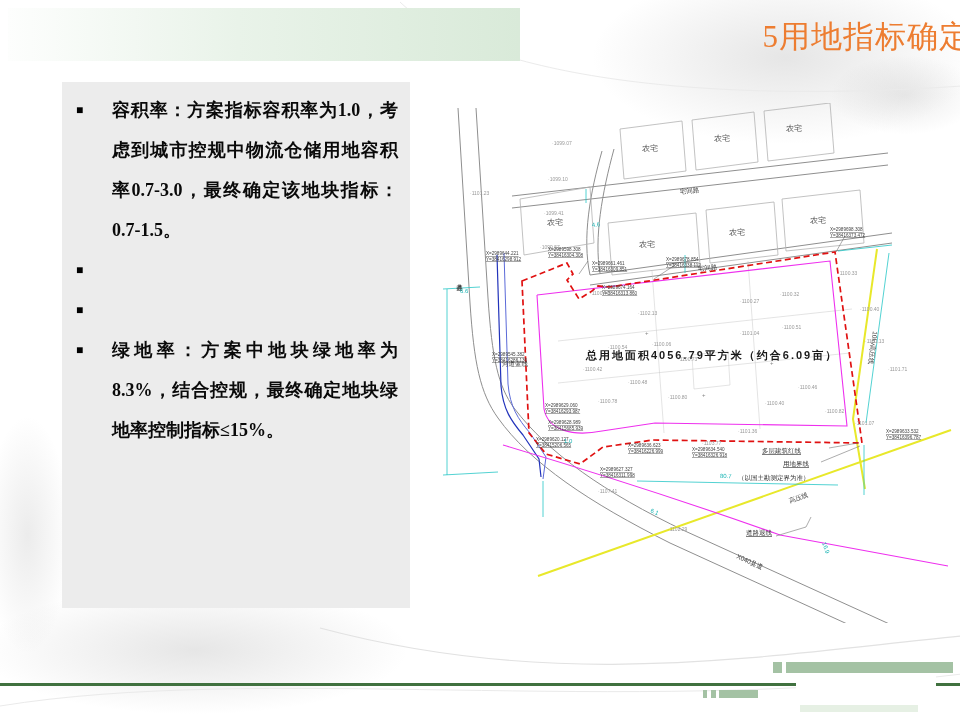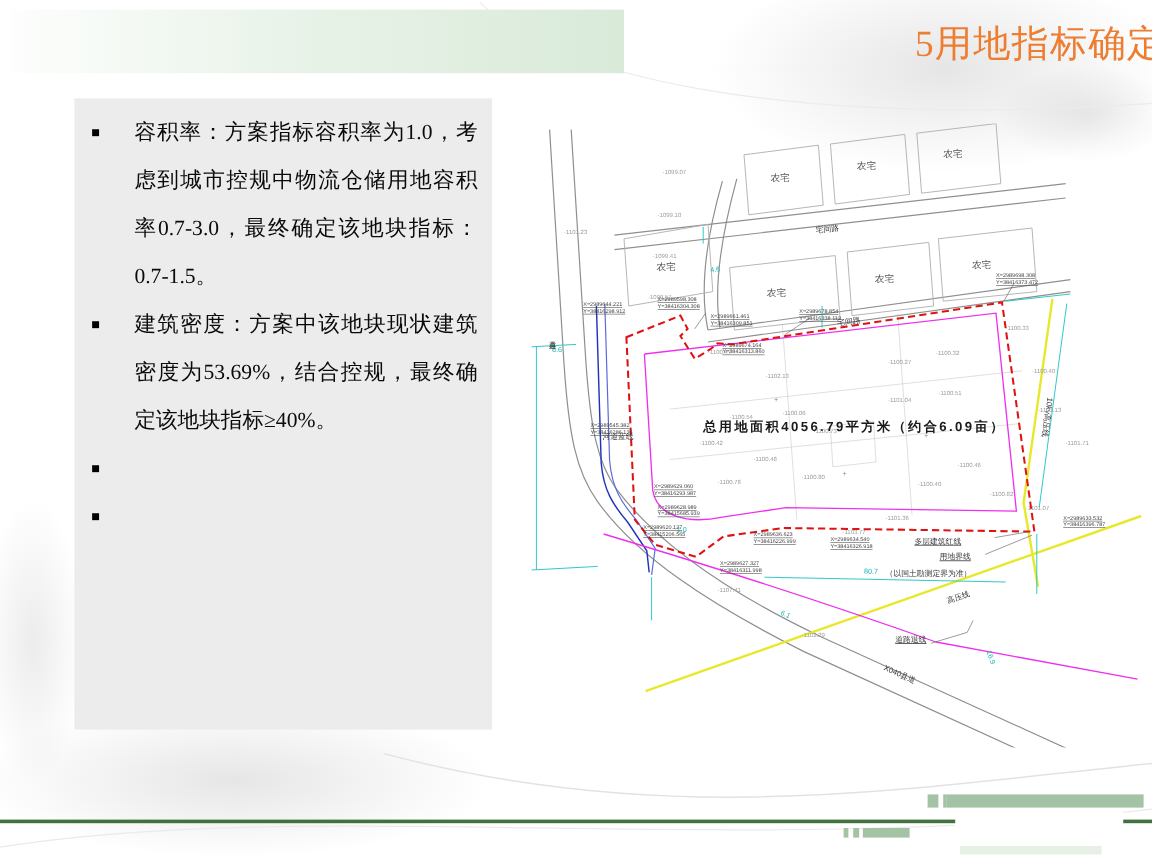--- a/index.html
+++ b/index.html
@@ -21,21 +21,21 @@
         background:linear-gradient(90deg,#fdfefd,#e9f3e9 45%,#d9ead9);}
   
   .title{position:absolute;right:14px;top:16px;font-size:31px;letter-spacing:1px;
          color:#ED7D31;font-family:"Liberation Serif","DejaVu Serif",serif;}
   
   .panel{position:absolute;left:62px;top:82px;width:348px;height:526px;background:#ececec;
          box-sizing:border-box;padding:8px 12px 0 14px;}
   .bullet{display:flex;align-items:flex-start;}
   .bullet .mk{width:36px;flex:none;font-size:12px;line-height:40px;color:#000;}
   .bullet p{margin:0;flex:1;font-family:"Liberation Serif","DejaVu Serif",serif;
-            font-weight:400;font-size:18px;line-height:40px;color:#0a0a0a;text-align:justify;}
+            font-weight:700;font-size:18px;line-height:40px;color:#0a0a0a;text-align:justify;}
   
   .siteplan{position:absolute;left:440px;top:103px;width:516px;height:520px;}
   .siteplan text{font-family:"Liberation Sans","DejaVu Sans",sans-serif;}
   .road{stroke:#8f8f8f;stroke-width:1;fill:none;}
   .parcel{stroke:#b3b3b3;stroke-width:.8;fill:none;}
   .faint{stroke:#c9c9c9;stroke-width:.5;fill:none;}
   .leader{stroke:#666;stroke-width:.55;fill:none;}
   .red{stroke:#e01111;stroke-width:1.7;stroke-dasharray:6 3.5;fill:none;}
   .magenta{stroke:#ee30ee;stroke-width:1.1;fill:none;}
   .blue1{stroke:#2233bb;stroke-width:1.2;fill:none;}
@@ -80,27 +80,27 @@
   <div class="band"></div>
   <div class="title">5用地指标确定</div>
 
   <div class="panel">
     <div class="bullet">
       <span class="mk">■</span>
       <p>容积率：方案指标容积率为1.0，考虑到城市控规中物流仓储用地容积率0.7-3.0，最终确定该地块指标：0.7-1.5。</p>
     </div>
     <div class="bullet">
       <span class="mk">■</span>
-      <p>建筑密度：方案中该地块现状建筑密度为53.69%，结合控规，最终确定该地块指标≥40%。</p>
-    </div>
-    <div class="bullet">
-      <span class="mk">■</span>
-    </div>
-    <div class="bullet">
-      <span class="mk">■</span>
+    </div>
+    <div class="bullet">
+      <span class="mk">■</span>
+    </div>
+    <div class="bullet">
+      <span class="mk">■</span>
+      <p>绿地率：方案中地块绿地率为8.3%，结合控规，最终确定地块绿地率控制指标≤15%。</p>
     </div>
   </div>
 
   <svg class="siteplan" viewBox="0 0 516 520">
 
     <g>
 
       <path class="road" d="M 18,5 L 30,200 C 34,260 40,290 58,315 C 90,360 150,400 230,440 L 462,546"></path>
       <path class="road" d="M 36,5 L 48,195 C 52,255 58,283 74,305 C 108,350 165,390 245,428 L 478,534"></path>
 

